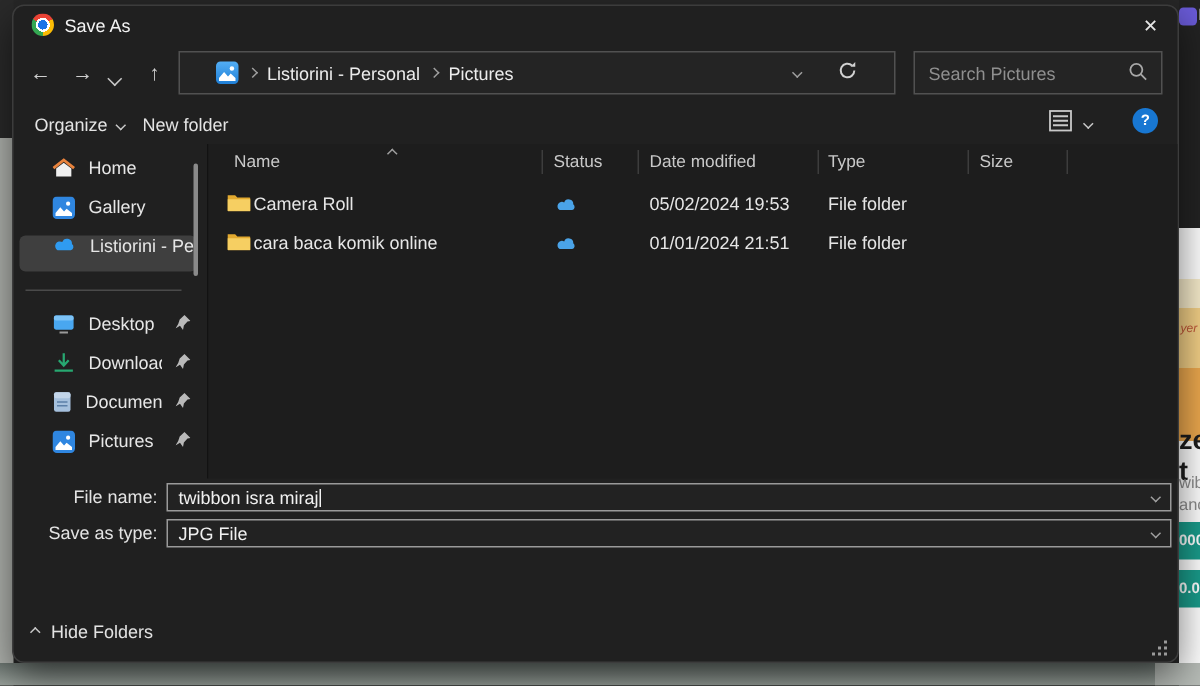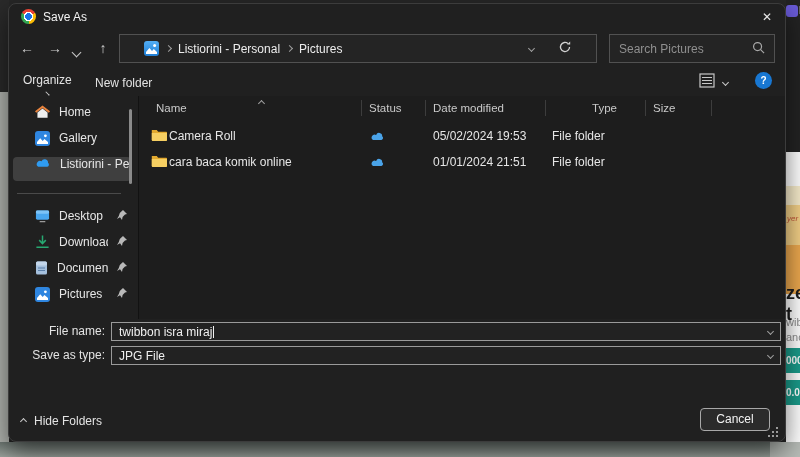--- a/index.html
+++ b/index.html
@@ -142,21 +142,21 @@
     <div class="abs search">
       <span class="ph">Search Pictures</span>
       <span>
         <svg width="13" height="13" viewBox="0 0 14 14">
             <circle cx="6" cy="6" r="4.3" fill="none" stroke="#a8a8a8" stroke-width="1.3"></circle>
             <path d="M9.3 9.3L13 13" stroke="#a8a8a8" stroke-width="1.3"></path>
           </svg>
       </span>
     </div>
 
-    <div class="abs tb-btn" style="left:14px;flex-direction:column;">
+    <div class="abs tb-btn" style="left:14px;">
       <span>Organize</span>
       <span class="cv sm"></span>
     </div>
     <div class="abs tb-btn" style="left:86px;">
       <span>New folder</span>
     </div>
     <div class="abs viewgrp">
       <span>
         <svg width="16" height="15" viewBox="0 0 16 15">
             <rect x="1" y="1" width="14" height="13" fill="none" stroke="#c8c8c8" stroke-width="1.2"></rect>
@@ -240,21 +240,21 @@
 
     <div class="abs list">
       <div class="hdr">
         <span class="h" style="left:17px;">Name</span>
         <span class="abs" style="left:120px;top:0;"><span class="cv sm up dim"></span></span>
         <span class="sep" style="left:222px;"></span>
         <span class="h" style="left:230px;">Status</span>
         <span class="sep" style="left:286px;"></span>
         <span class="h" style="left:294px;">Date modified</span>
         <span class="sep" style="left:406px;"></span>
-        <span class="h" style="left:413px;margin-left:40px;">Type</span>
+        <span class="h" style="left:413px;">Type</span>
         <span class="sep" style="left:506px;"></span>
         <span class="h" style="left:514px;">Size</span>
         <span class="sep" style="left:572px;"></span>
       </div>
 
       <div class="row" style="top:27px;">
         <span class="ico" style="left:12px;"><svg width="16" height="13" viewBox="0 0 20 16">
               <path d="M1 2.5h6.2l1.8 2H19a1 1 0 0 1 1 1V15a1 1 0 0 1-1 1H2a1 1 0 0 1-1-1z" fill="#e2a92f"></path>
               <path d="M1 6h19v9a1 1 0 0 1-1 1H2a1 1 0 0 1-1-1z" fill="#f6cf62"></path>
             </svg></span>
@@ -293,21 +293,20 @@
     <div class="abs field" style="top:342px;">
       <span>JPG File</span>
       <span class="spacer"></span>
       <span class="cv sm dim"></span>
     </div>
 
     <div class="abs hidefolders">
       <span class="cv sm up"></span>
       <span>Hide Folders</span>
     </div>
-    <div class="abs btn" style="left:691px;">Cancel</div>
     <div class="abs grip">
       <svg width="12" height="12" viewBox="0 0 12 12">
           <g fill="#9a9a9a">
             <rect x="9" y="1" width="2" height="2"></rect>
             <rect x="5" y="5" width="2" height="2"></rect>
             <rect x="9" y="5" width="2" height="2"></rect>
             <rect x="1" y="9" width="2" height="2"></rect>
             <rect x="5" y="9" width="2" height="2"></rect>
             <rect x="9" y="9" width="2" height="2"></rect>
           </g>

